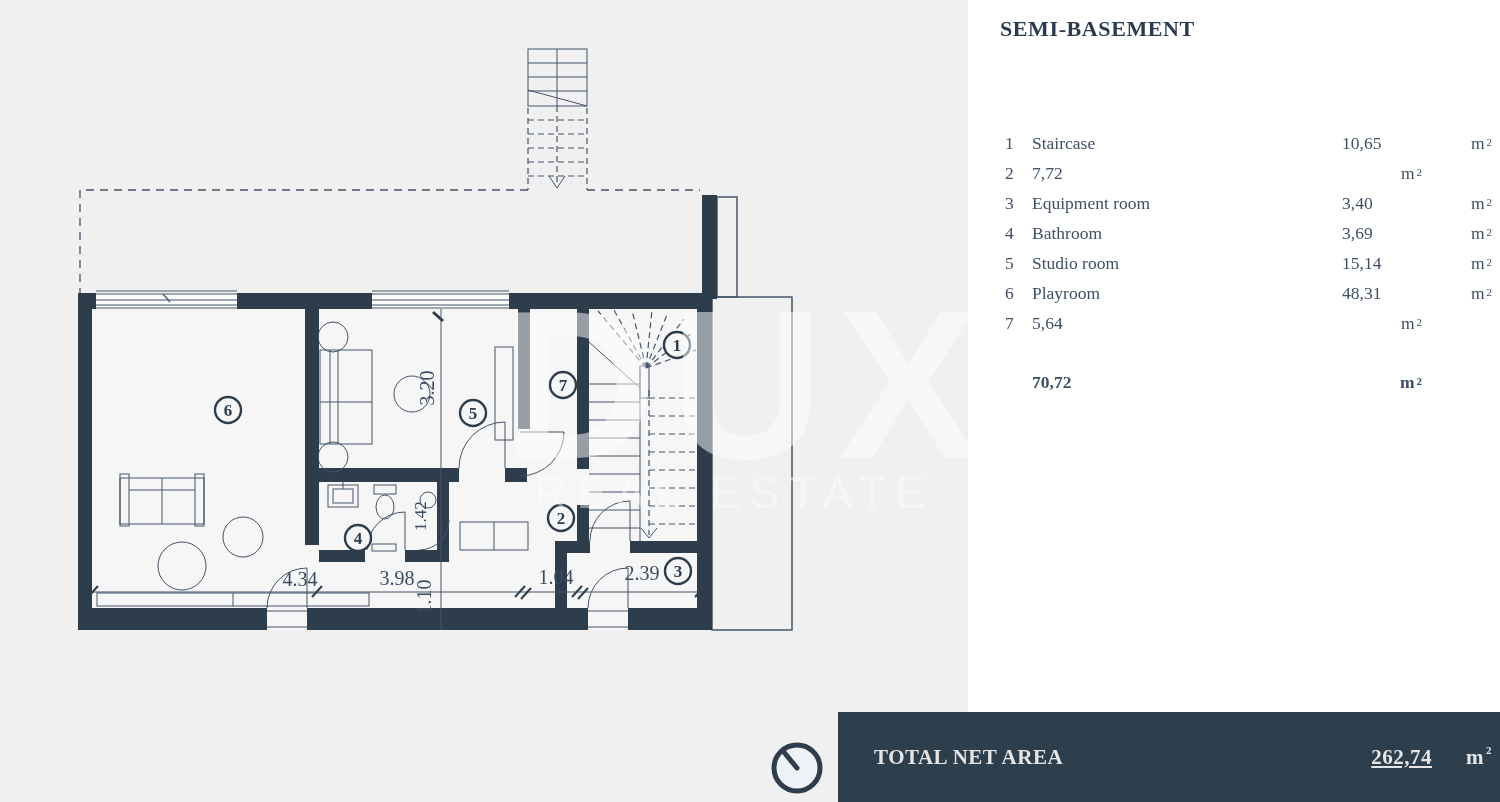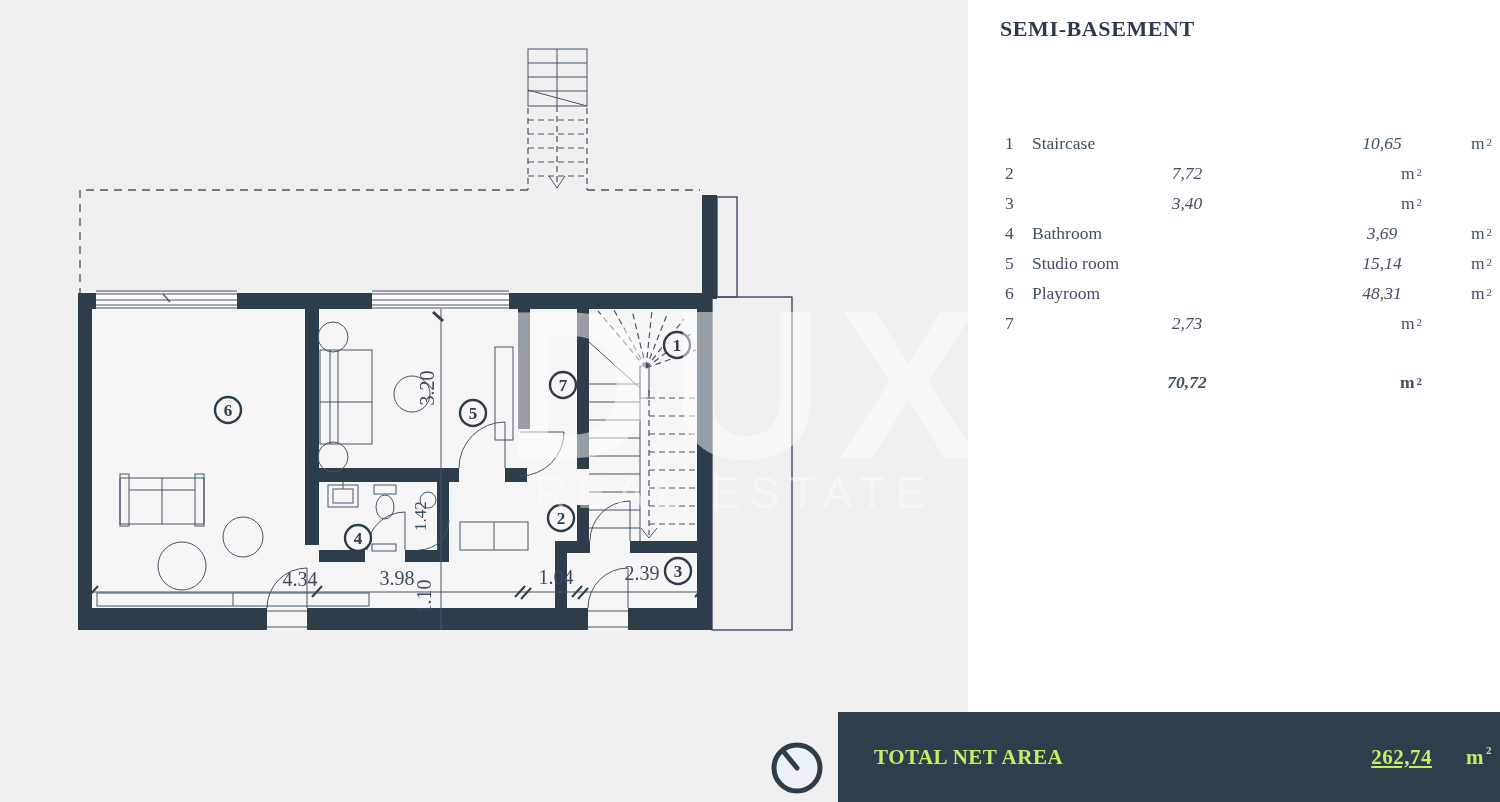--- a/index.html
+++ b/index.html
@@ -18,27 +18,27 @@
   .dimv{font:17px "Liberation Serif", serif;fill:#3c4c60;}
   .rc{fill:#f6f6f7;stroke:#2e3d4c;stroke-width:2.4;}
   .rno{font:bold 17px "Liberation Serif", serif;fill:#2e3d4c;}
   .wm1{font:bold 212px "Liberation Sans", sans-serif;fill:#ffffff;opacity:.5;letter-spacing:14px;}
   .wm2{font:44px "Liberation Sans", sans-serif;fill:#ffffff;opacity:.42;letter-spacing:10px;}
   
   .legend{position:absolute;left:968px;top:0;width:532px;height:802px;background:#ffffff;color:#3f5066;}
   .legend-title{margin:16px 8px 0 32px;font-size:22px;font-weight:bold;letter-spacing:.6px;color:#2b3b52;}
   .rows{position:absolute;left:37px;top:128px;width:487px;}
   .arow{display:grid;grid-template-columns:27px 1fr 80px 70px;line-height:30px;font-size:17.5px;}
-  .arow .val{text-align:center;font-style:italic;}
+  .arow .val{text-align:left;}
   .arow .unit{text-align:right;}
   .net-row{position:absolute;left:37px;top:367px;width:487px;font-weight:bold;}
   .sup{font-size:11px;vertical-align:top;position:relative;top:-1px;margin-left:2px;}
   
   .footer-bar{position:absolute;left:838px;top:712px;width:662px;height:90px;background:#2d3e4d;
-              color:#bef264;display:grid;grid-template-columns:1fr 110px 60px;align-items:center;
+              color:#e5e5e5;display:grid;grid-template-columns:1fr 110px 60px;align-items:center;
               padding:0 8px 0 36px;box-sizing:border-box;font-size:21px;font-weight:bold;letter-spacing:.5px;}
   .footer-bar .val{text-align:right;text-decoration:underline;}
   .footer-bar .unit{text-align:right;}
   .clock{position:absolute;left:769px;top:740px;width:56px;height:56px;}
 </style>
 </head>
 <body>
 
 <div id="stage">
 
@@ -289,20 +289,21 @@
         <span class="val">10,65</span>
         <span class="unit"><span>m</span><span class="sup">2</span></span>
       </div>
       <div class="arow">
         <span>2</span>
         <span class="val">7,72</span>
         <span class="unit"><span>m</span><span class="sup">2</span></span>
       </div>
       <div class="arow">
         <span>3</span>
+        <span>Equipment room</span>
         <span class="val">3,40</span>
         <span class="unit"><span>m</span><span class="sup">2</span></span>
       </div>
       <div class="arow">
         <span>4</span>
         <span>Bathroom</span>
         <span class="val">3,69</span>
         <span class="unit"><span>m</span><span class="sup">2</span></span>
       </div>
       <div class="arow">
@@ -312,21 +313,21 @@
         <span class="unit"><span>m</span><span class="sup">2</span></span>
       </div>
       <div class="arow">
         <span>6</span>
         <span>Playroom</span>
         <span class="val">48,31</span>
         <span class="unit"><span>m</span><span class="sup">2</span></span>
       </div>
       <div class="arow">
         <span>7</span>
-        <span class="val">2,73</span>
+        <span class="val">5,64</span>
         <span class="unit"><span>m</span><span class="sup">2</span></span>
       </div>
     </div>
 
     <div class="arow net-row">
       <span></span>
       <span class="val">70,72</span>
       <span class="unit"><span>m</span><span class="sup">2</span></span>
     </div>
   </div>

